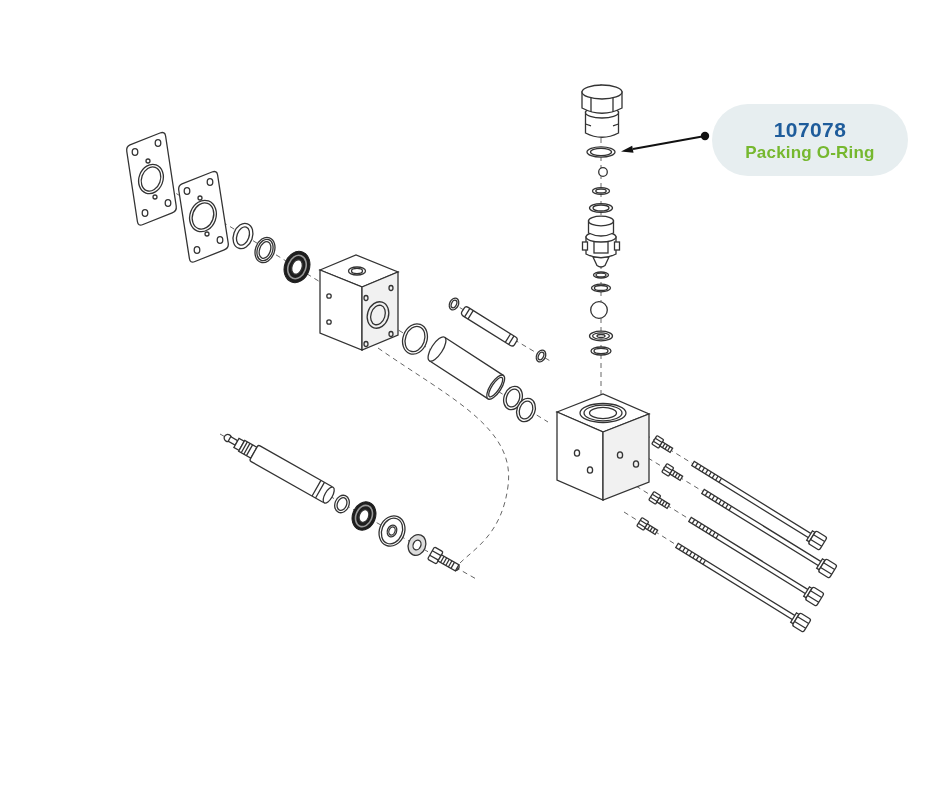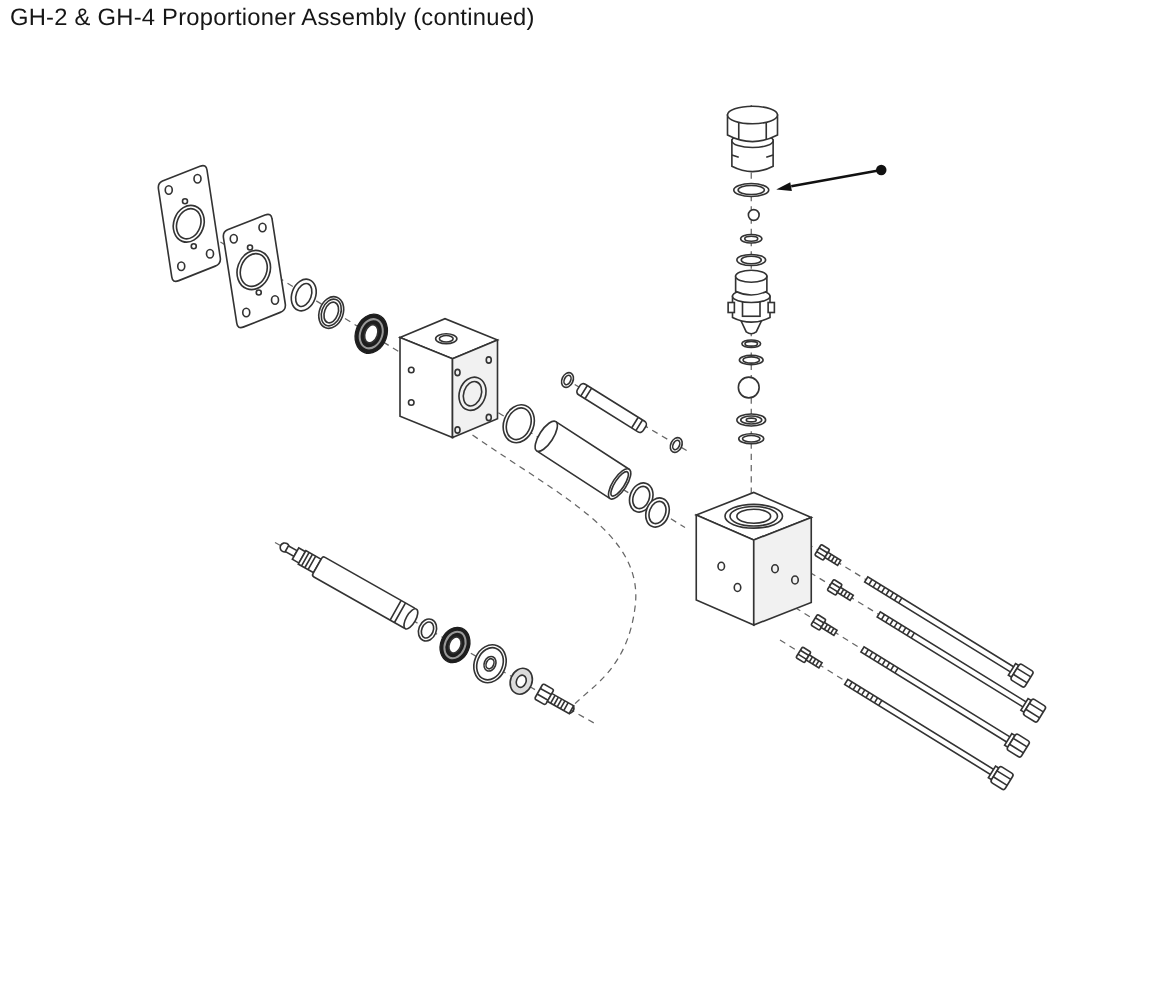--- a/index.html
+++ b/index.html
@@ -20,21 +20,20 @@
   .gray  { fill:#dcdcdc; stroke:var(--diagram-ink,#333); stroke-width:1.3; }
   .dash  { fill:none; stroke:#666; stroke-width:1; stroke-dasharray:5 4; }
   .ink   { fill:var(--arrow,#111); stroke:none; }
   .arrow-line { stroke:var(--arrow,#111); stroke-width:2; fill:none; }
 </style>
 </head>
 <body>
 
 <div class="page">
 
-  <div class="page-title">GH-2 &amp; GH-4 Proportioner Assembly (continued)</div>
 
   <svg class="diagram" viewBox="0 0 940 788">
     <defs>
       <g id="tie-bolt-shape">
         <rect class="wh" x="0" y="-2.4" width="149" height="4.8"></rect>
         <path class="ln" d="M4,-2.4 V2.4 M8,-2.4 V2.4 M12,-2.4 V2.4 M16,-2.4 V2.4 M20,-2.4 V2.4 M24,-2.4 V2.4 M28,-2.4 V2.4 M32,-2.4 V2.4"></path>
         <rect class="wh" x="137" y="-5.5" width="3" height="11"></rect>
         <rect class="wh" x="140" y="-7.5" width="13" height="15" rx="2"></rect>
         <path class="ln" d="M140,-2.8 H153 M140,2.8 H153"></path>
       </g>
@@ -269,14 +268,18 @@
     <use href="#set-screw-shape" transform="translate(647,526.5) rotate(31.7)"></use>
     <use href="#tie-bolt-shape" transform="translate(677,545.5) rotate(31.7)"></use>
 
     <g>
       <line class="arrow-line" x1="705" y1="136" x2="633" y2="149"></line>
       <circle class="ink" cx="705" cy="136" r="4.2"></circle>
       <polygon class="ink" points="621,151.5 632.2,145.8 633.5,152.8"></polygon>
     </g>
   </svg>
 
+  <div class="callout">
+    <div class="part-number">107078</div>
+    <div class="part-name">Packing O-Ring</div>
+  </div>
 
 </div>
 
 </body></html>

